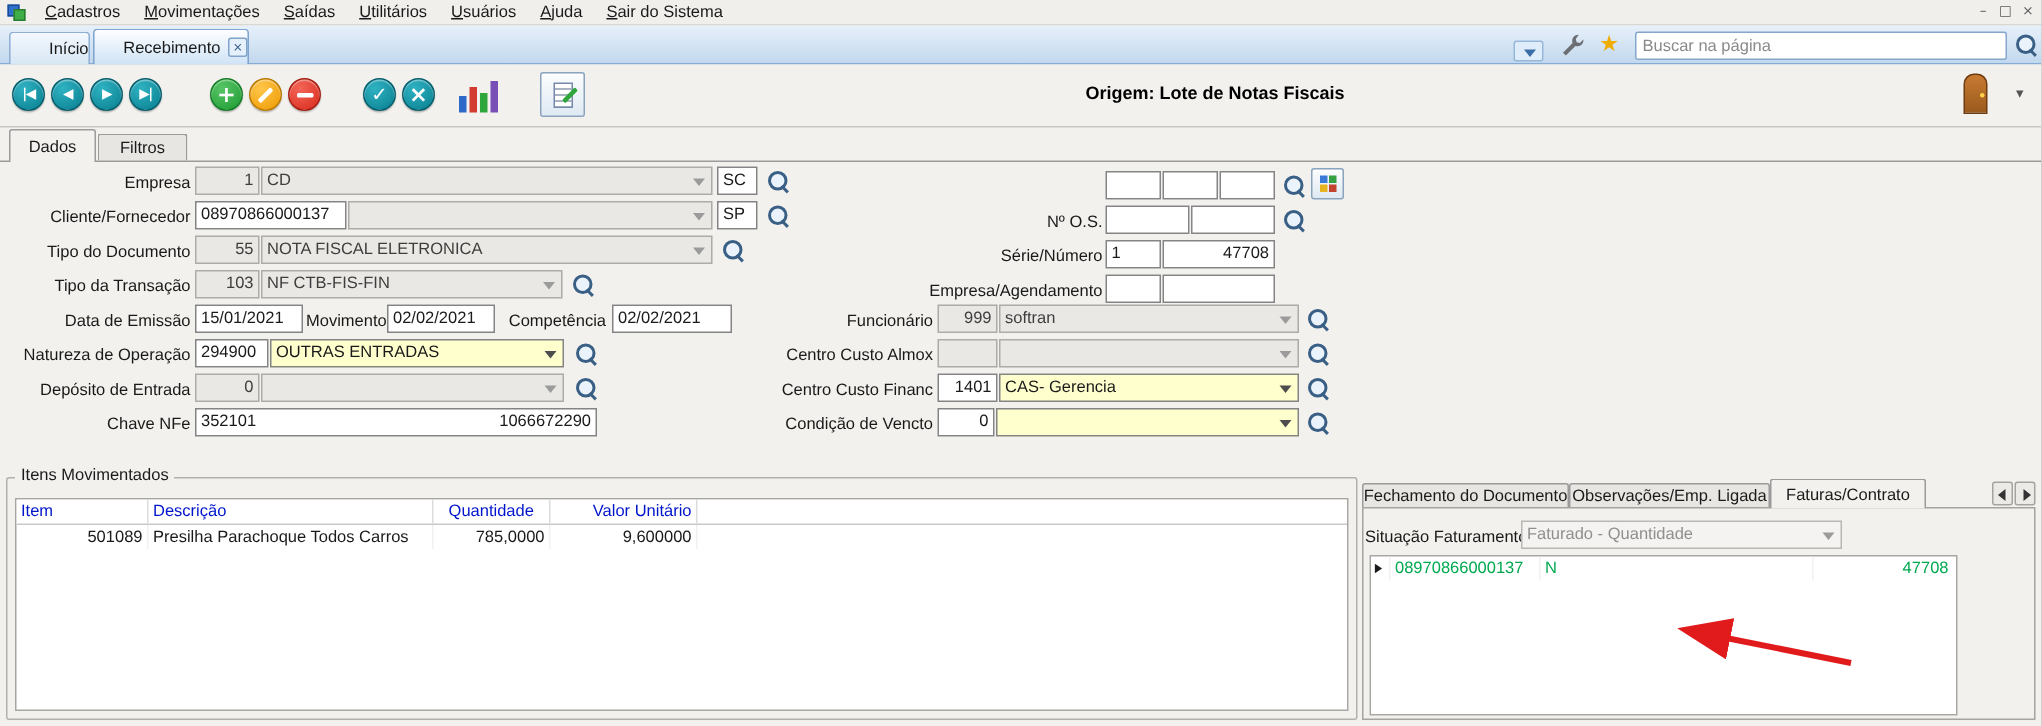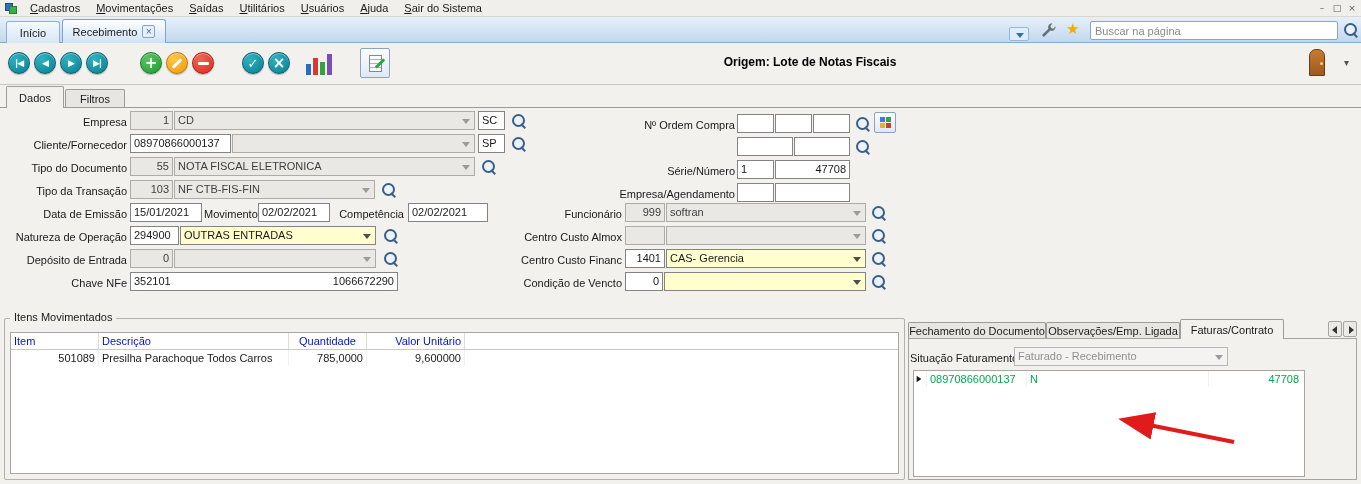--- a/index.html
+++ b/index.html
@@ -8,21 +8,21 @@
   .abs{position:absolute}
   .glyph{font-family:"DejaVu Sans",sans-serif}
 
   
   #menubar{position:absolute;left:0;top:0;width:100%;height:17px;background:#f0efec;border-bottom:1px solid #d9d7d2;display:flex;align-items:center}
   .menu-item{padding:0 8px;height:17px;line-height:16px;cursor:pointer;white-space:nowrap}
   .winbtn{position:absolute;top:2px;width:14px;height:13px;text-align:center;line-height:12px;font-size:9px;color:#5a5a5a;cursor:pointer}
 
   
   #tabstrip{position:absolute;left:0;top:17px;width:100%;height:26px;background:linear-gradient(#e7f0fa,#c2d8ee);border-bottom:1px solid #86abd4}
-  .doc-tab{position:absolute;border:1px solid #8fb0d4;border-bottom:none;border-radius:3px 3px 0 0;display:flex;align-items:center;justify-content:center;gap:5px;font-size:11px;cursor:pointer;white-space:nowrap}
+  .doc-tab{position:absolute;border:1px solid #8fb0d4;border-bottom:none;border-radius:3px 3px 0 0;display:flex;align-items:center;justify-content:flex-end;gap:5px;font-size:11px;cursor:pointer;white-space:nowrap}
 
   
   #toolbar{position:absolute;left:0;top:43px;width:100%;height:42px;background:#f2f1ee;border-bottom:1px solid #c9c7c2}
   .circle{position:absolute;width:22px;height:22px;border-radius:50%;color:#fff;display:flex;align-items:center;justify-content:center;cursor:pointer;box-shadow:inset 0 1px 1px rgba(255,255,255,.45),0 1px 1px rgba(0,0,0,.25)}
   .teal{background:radial-gradient(circle at 35% 30%,#2fb2c2,#087e8f);border:1px solid #065f6d}
   .grn{background:radial-gradient(circle at 35% 30%,#57c566,#1d9a31);border:1px solid #157d27}
   .amb{background:radial-gradient(circle at 35% 30%,#ffc64b,#ee9a00);border:1px solid #bb7900}
   .rd{background:radial-gradient(circle at 35% 30%,#f26557,#d92a1b);border:1px solid #a51e12}
   .navg{font-size:9px;font-weight:bold;letter-spacing:-1px}
   .tool-btn{position:absolute;border:1px solid #8aa4c0;border-radius:2px;background:linear-gradient(#fcfdfe,#dfe9f3);cursor:pointer}
@@ -200,34 +200,34 @@
   <div class="f g r" style="left:130px;top:249px;width:43px">0</div>
   <div class="f g combo" style="left:174px;top:249px;width:202px"></div>
   <span class="mag" style="left:383px;top:251px"></span>
 
   <div class="lb" style="left:0;top:274px;width:127px">Chave NFe</div>
   <div class="f" style="left:130px;top:272px;width:268px;display:flex;justify-content:space-between">
     <span>352101</span>
     <span>1066672290</span>
   </div>
 
-  <div class="lb" style="left:595px;top:116px;width:140px">Nº Ordem Compra</div>
   <div class="f" style="left:737px;top:114px;width:37px"></div>
   <div class="f" style="left:775px;top:114px;width:37px"></div>
   <div class="f" style="left:813px;top:114px;width:37px"></div>
   <span class="mag" style="left:855px;top:116px"></span>
   <div class="tool-btn" style="left:874px;top:112px;width:22px;height:21px">
     <span style="position:absolute;left:5px;top:4px;width:11px;height:11px;display:grid;grid-template-columns:5px 5px;grid-template-rows:5px 5px;gap:1px">
       <span style="background:#3a7bd5"></span>
         <span style="background:#36a143"></span>
         <span style="background:#e8b320"></span>
         <span style="background:#c2432f"></span>
     </span>
   </div>
 
+  <div class="lb" style="left:595px;top:139px;width:140px">Nº O.S.</div>
   <div class="f" style="left:737px;top:137px;width:56px"></div>
   <div class="f" style="left:794px;top:137px;width:56px"></div>
   <span class="mag" style="left:855px;top:139px"></span>
 
   <div class="lb" style="left:595px;top:162px;width:140px">Série/Número</div>
   <div class="f" style="left:737px;top:160px;width:37px">1</div>
   <div class="f r" style="left:775px;top:160px;width:75px">47708</div>
 
   <div class="lb" style="left:595px;top:185px;width:140px">Empresa/Agendamento</div>
   <div class="f" style="left:737px;top:183px;width:37px"></div>
@@ -285,21 +285,21 @@
   <div class="tool-btn" style="left:1328px;top:321px;width:14px;height:16px;background:#eceae7;border-color:#a6a4a0">
     <span class="sarrow" style="margin:4px 0 0 3px;border-right:5px solid #333;border-top:4px solid transparent;border-bottom:4px solid transparent"></span>
   </div>
   <div class="tool-btn" style="left:1343px;top:321px;width:14px;height:16px;background:#eceae7;border-color:#a6a4a0">
     <span class="sarrow" style="margin:4px 0 0 5px;border-left:5px solid #333;border-top:4px solid transparent;border-bottom:4px solid transparent"></span>
   </div>
 
   <div class="abs" style="left:908px;top:338px;width:449px;height:142px;border:1px solid #a6a4a0;background:#f2f1ee;z-index:2"></div>
 
   <div class="lb" style="left:910px;top:349px;width:100px;text-align:left;z-index:4">Situação Faturamento</div>
-  <div class="f g combo" style="left:1014px;top:347px;width:214px;background:#f4f3f1;color:#8f8f8f;border-color:#b9b7b4;z-index:4">Faturado - Recebimento</div>
+  <div class="f g combo" style="left:1014px;top:347px;width:214px;background:#f4f3f1;color:#8f8f8f;border-color:#b9b7b4;z-index:4">Faturado - Quantidade</div>
 
   <div class="grid" style="left:913px;top:370px;width:392px;height:107px;z-index:4">
     <div class="gr">
       <div style="width:13px;padding:0 0 0 2px"><span class="tri-right" style="transform:scale(.8)"></span></div>
       <div class="greenr" style="width:100px">08970866000137</div>
       <div class="greenr" style="width:182px">N</div>
       <div class="greenr" style="width:93px;text-align:right;border-right:none">47708</div>
     </div>
   </div>
 

